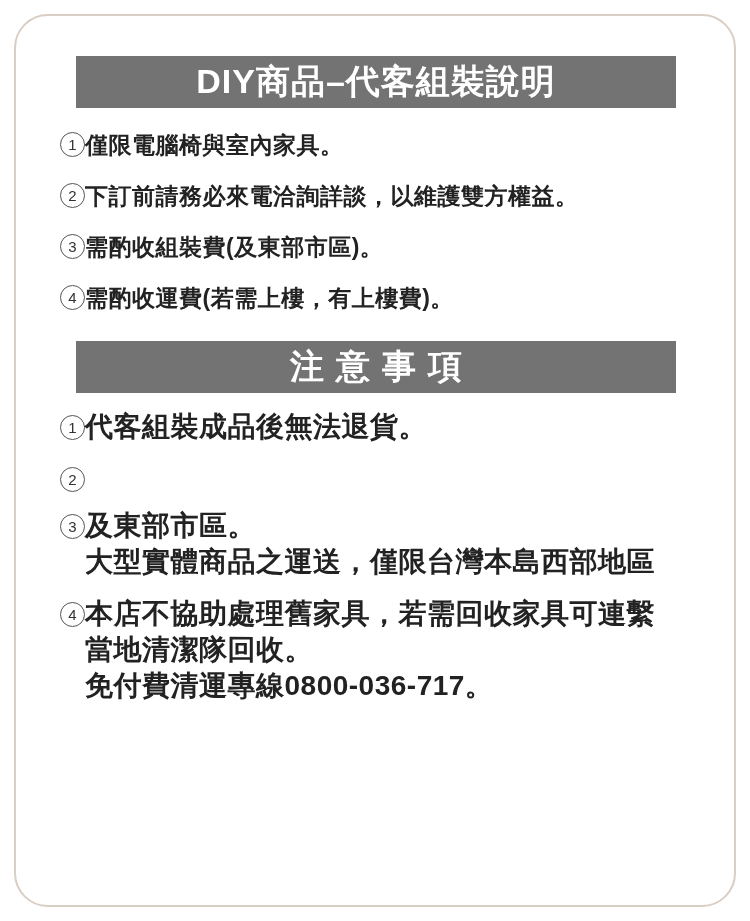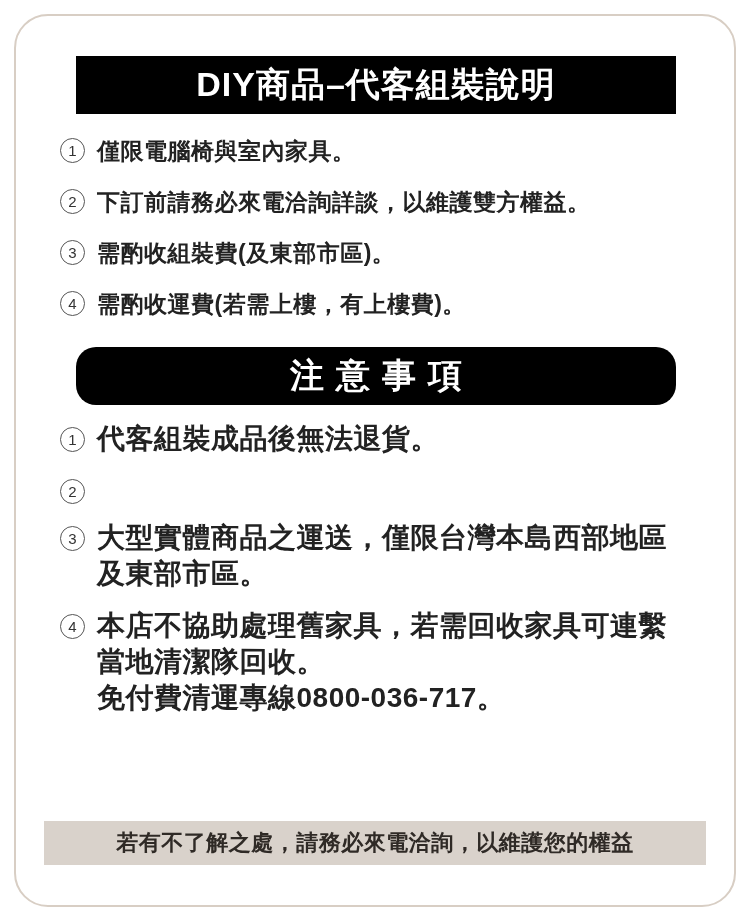--- a/index.html
+++ b/index.html
@@ -35,39 +35,38 @@
   .content {
     position: absolute;
     left: 60px;
     top: 56px;
     width: 630px;
     box-sizing: border-box;
   }
 
   
   .banner {
-    background: #000000;
+    background: #737373;
     color: #ffffff;
-    height: 58px;
+    height: 52px;
     display: flex;
     align-items: center;
     justify-content: center;
     font-size: 34px;
     font-weight: bold;
     letter-spacing: 1px;
     box-sizing: border-box;
   }
   .banner.first {
     margin: 0 14px 0 16px;
   }
   .banner.second {
     margin: 26px 14px 0 16px;
     letter-spacing: 12px;
     text-indent: 12px;
-    border-radius: 20px;
   }
 
   ol.items {
     list-style: none;
     margin: 0;
     padding: 0;
   }
   .item {
     display: flex;
     align-items: flex-start;
@@ -84,21 +83,20 @@
     border-radius: 50%;
     color: #333333;
     font-size: 15px;
     line-height: 23px;
     text-align: center;
     box-sizing: border-box;
     margin-top: 4px;
     font-family: "Liberation Sans", sans-serif;
   }
   .txt {
-    margin-left: 12px;
     font-size: 23px;
     line-height: 34px;
     color: #222222;
     font-weight: bold;
     letter-spacing: 0.5px;
   }
   .txt .line {
     display: block;
     white-space: nowrap;
   }
@@ -176,30 +174,29 @@
         <span class="txt">
           <span class="line">代客組裝成品後無法退貨。</span>
         </span>
       </li>
       <li class="item">
         <span class="num">2</span>
       </li>
       <li class="item">
         <span class="num">3</span>
         <span class="txt">
+          <span class="line">及東部市區。</span>
           <span class="line">大型實體商品之運送，僅限台灣本島西部地區</span>
-          <span class="line">及東部市區。</span>
         </span>
       </li>
       <li class="item">
         <span class="num">4</span>
         <span class="txt">
           <span class="line">本店不協助處理舊家具，若需回收家具可連繫</span>
           <span class="line">當地清潔隊回收。</span>
           <span class="line">免付費清運專線0800-036-717。</span>
         </span>
       </li>
     </ol>
 
   </div>
 
-  <div class="footer">若有不了解之處，請務必來電洽詢，以維護您的權益</div>
 </div>
 
 </body></html>

